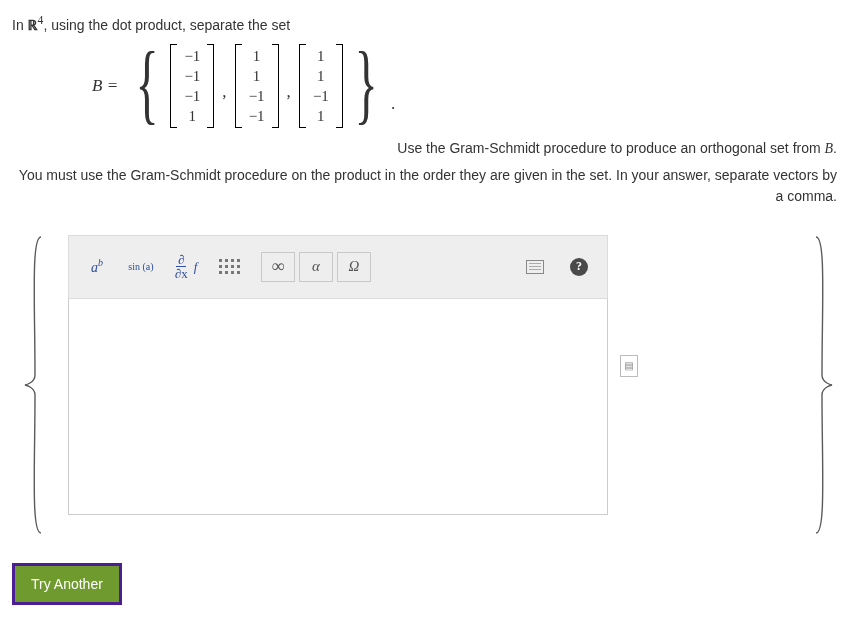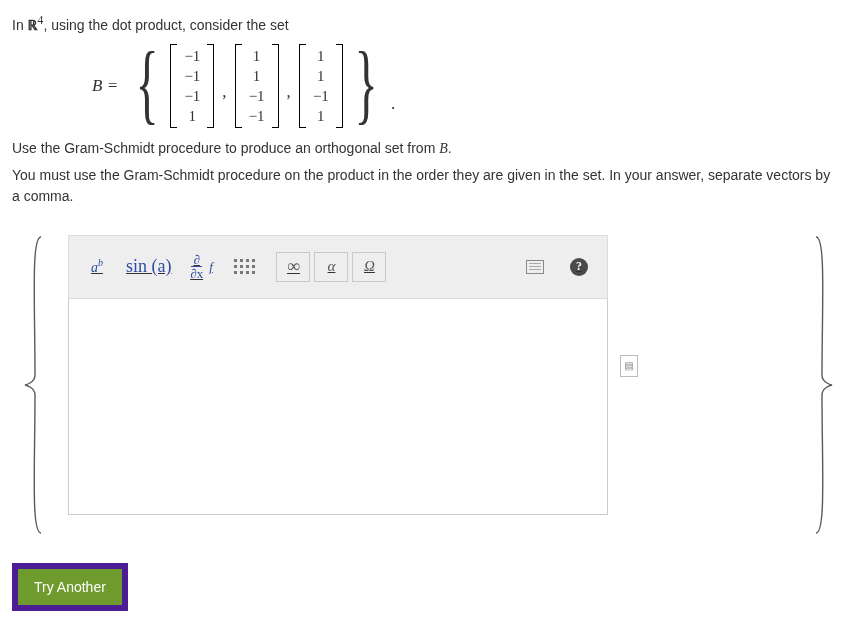--- a/index.html
+++ b/index.html
@@ -61,31 +61,30 @@
   }
   .vec .col span {
     text-align: center;
     min-width: 22px;
     line-height: 20px;
     font-size: 15px;
   }
   .sep { margin: 0 6px; align-self: center; position: relative; top: 6px; }
   .period { margin-left: 4px; align-self: flex-end; position: relative; top: -14px; }
 
-  .instr { margin: 6px 0; line-height: 1.5; }
+  .instr { margin: 6px 0; line-height: 1.5; text-align: right; }
   .instr strong { font-weight: 400; }
   .B-it { font-style: italic; font-family: "Cambria Math", serif; }
 
   
   .answer-wrap {
     display: flex;
     align-items: stretch;
     margin-top: 28px;
     margin-bottom: 28px;
-    text-decoration: underline;
   }
   .ans-brace {
     width: 28px;
     display: flex;
     align-items: center;
     justify-content: center;
   }
   .ans-brace svg { height: 300px; width: 22px; }
   .ans-brace path { stroke: #5a5a5a; stroke-width: 1.4; fill: none; }
 
@@ -114,21 +113,21 @@
     font-family: "Cambria Math", serif;
     font-size: 15px;
     color: #333;
     cursor: pointer;
     padding: 0 6px;
   }
   .tb-sep { flex: 1; }
   .ab-sup { font-style: italic; color: #2e4ea0; }
   .ab-sup .a { font-size: 14px; }
   .ab-sup .b { font-size: 10px; vertical-align: super; }
-  .sin-a { font-style: normal; color: #2e4ea0; font-size: 18px; }
+  .sin-a { font-style: normal; color: #2e4ea0; font-size: 10px; }
   .deriv {
     font-style: italic; color: #2e4ea0; font-size: 13px;
     display: inline-flex; align-items: center; gap: 4px;
   }
   .deriv .frac { display: inline-flex; flex-direction: column; align-items: center; line-height: 1; }
   .deriv .frac .num { border-bottom: 1px solid #2e4ea0; padding: 0 2px; font-style: normal;}
   .deriv .frac .den { padding: 0 2px; font-style: normal; }
   .dots-grid {
     display: grid;
     grid-template-columns: repeat(4, 3px);
@@ -174,34 +173,34 @@
   .float-icon .inner {
     font-size: 10px; color: #888;
   }
 
   .spacer-left { flex: 0 0 8px; }
   .spacer-mid-r { flex: 1; }
 
   .try-btn {
     background: #6f9a2d;
     color: #fff;
-    border: 6px solid #4c1d95;
+    border: 3px solid #4c1d95;
     padding: 10px 16px;
     font-size: 14px;
     cursor: pointer;
   }
 </style>
 </head>
 <body>
 
 
 
 
 <p class="question-line">
-  <span>In </span><span class="R4 math-serif"><span class="bb">ℝ</span><sup>4</sup></span><span>, using the dot product, consider the set</span>
+  <span>In </span><span class="R4 math-serif"><span class="bb">ℝ</span><sup>4</sup></span><span>, using the dot product, separate the set</span>
 </p>
 
 
 <div class="eq-block">
   <span class="eq-label">B =</span>
   <span class="big-brace">{</span>
 
   <span class="vec">
     <span class="br-l"></span>
     <span class="col">

